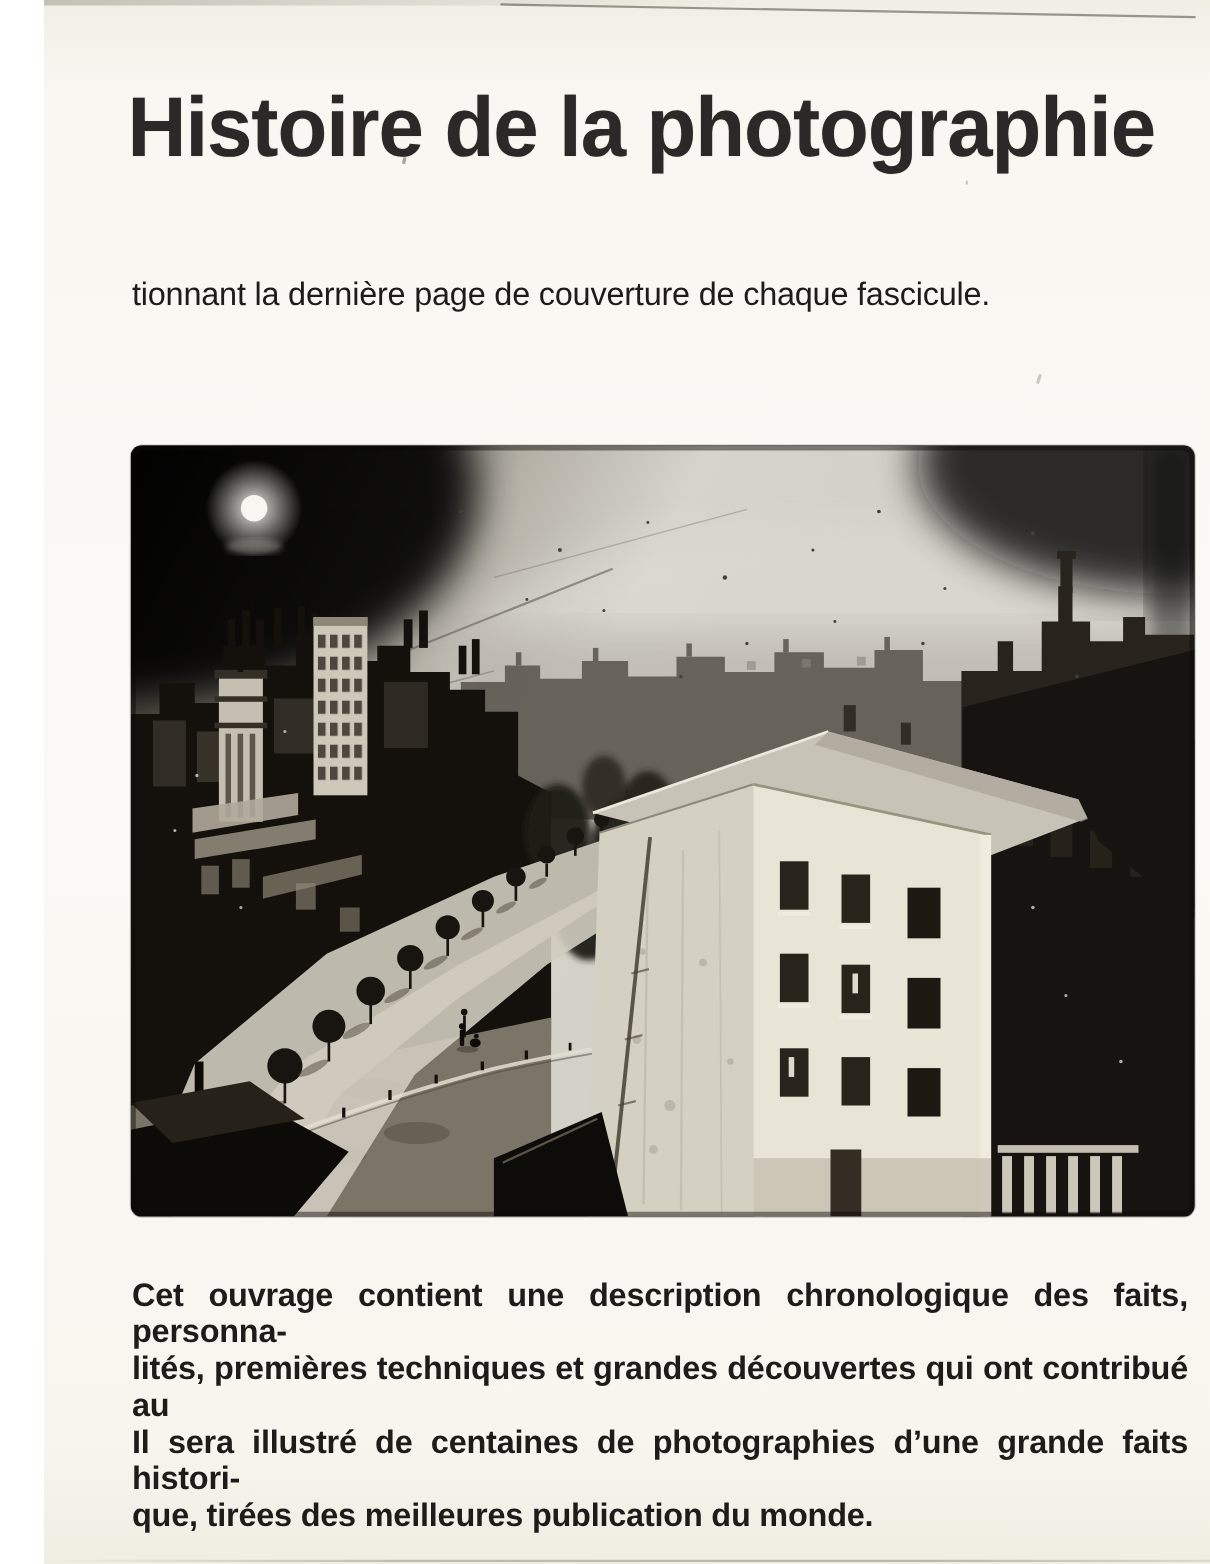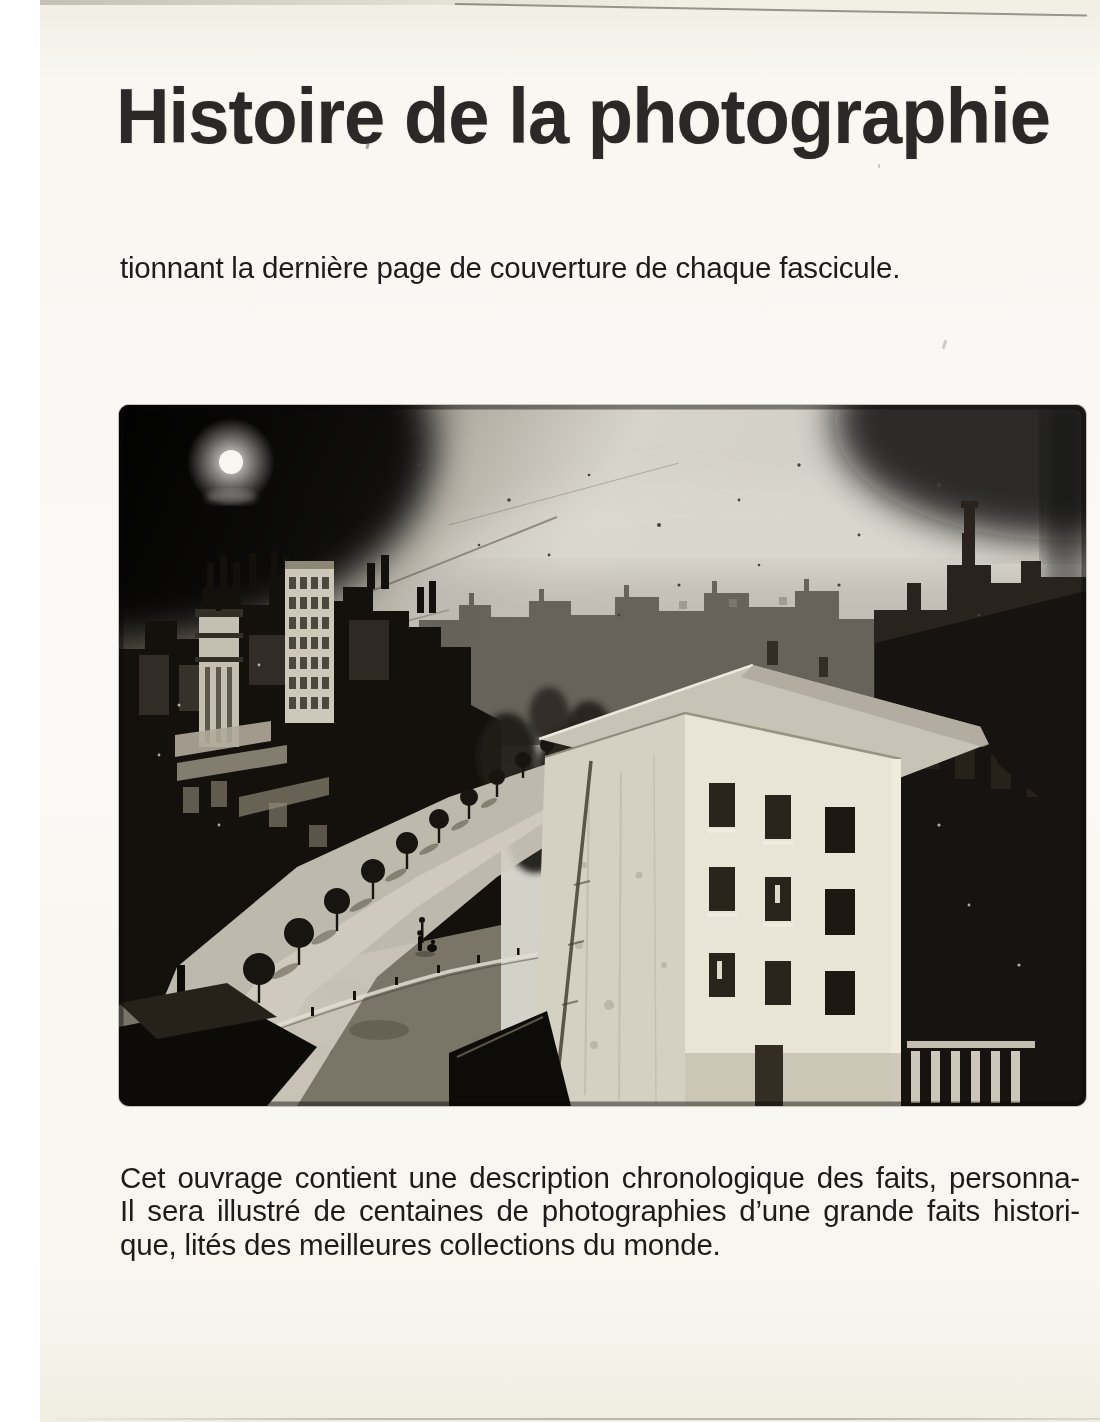--- a/index.html
+++ b/index.html
@@ -25,21 +25,21 @@
     position:absolute;left:76px;top:78px;margin:0;
     font-size:77px;line-height:77px;font-weight:bold;letter-spacing:-1px;
     color:#2b2927;white-space:nowrap;
     transform:scaleX(.963);transform-origin:left top;
     text-shadow:0 0 1px rgba(43,41,39,.35);
   }
 
   .para{position:absolute;left:80px;width:960px;color:#1d1c1a;
     font-size:29.5px;line-height:33.4px;letter-spacing:-.2px;}
   .intro{top:251px;}
-  .outro{top:1161px;}
+  .outro{top:1161px;font-weight:bold;}
   .tline{text-align:justify;text-align-last:justify;-moz-text-align-last:justify;}
   .tline.end{text-align:right;text-align-last:left;-moz-text-align-last:left;}
   .tline i{font-style:italic;}
 
   .photo{
     position:absolute;left:79px;top:405px;width:967px;height:701px;margin:0;
     border-radius:10px;overflow:hidden;background:#14110d;
     box-shadow:0 0 0 1px rgba(30,26,20,.25);
   }
   .photo svg{display:block;width:100%;height:100%;}
@@ -331,18 +331,19 @@
           <circle cx="100" cy="420" r="1.4" fill="#d9d5c9" opacity=".8"></circle>
         <circle cx="40" cy="350" r="1.4" fill="#d9d5c9" opacity=".8"></circle>
       </g>
 
       <rect x="2" y="2" width="963" height="697" rx="10" fill="none" stroke="#0a0807" stroke-width="5" opacity=".45"></rect>
     </svg>
   </figure>
 
   <div class="para outro">
     <div class="tline">Cet ouvrage contient une description chronologique des faits, personna-</div>
+    <div class="tline">lités, premières techniques et grandes découvertes qui ont contribué au</div>
     <div class="tline">Il sera illustré de centaines de photographies d’une grande faits histori-</div>
-    <div class="tline end">que, lités des meilleures collections du monde.</div>
+    <div class="tline end">que, tirées des meilleures publication du monde.</div>
   </div>
 
   <div class="bottom-edge"></div>
 </div>
 
 </body></html>

